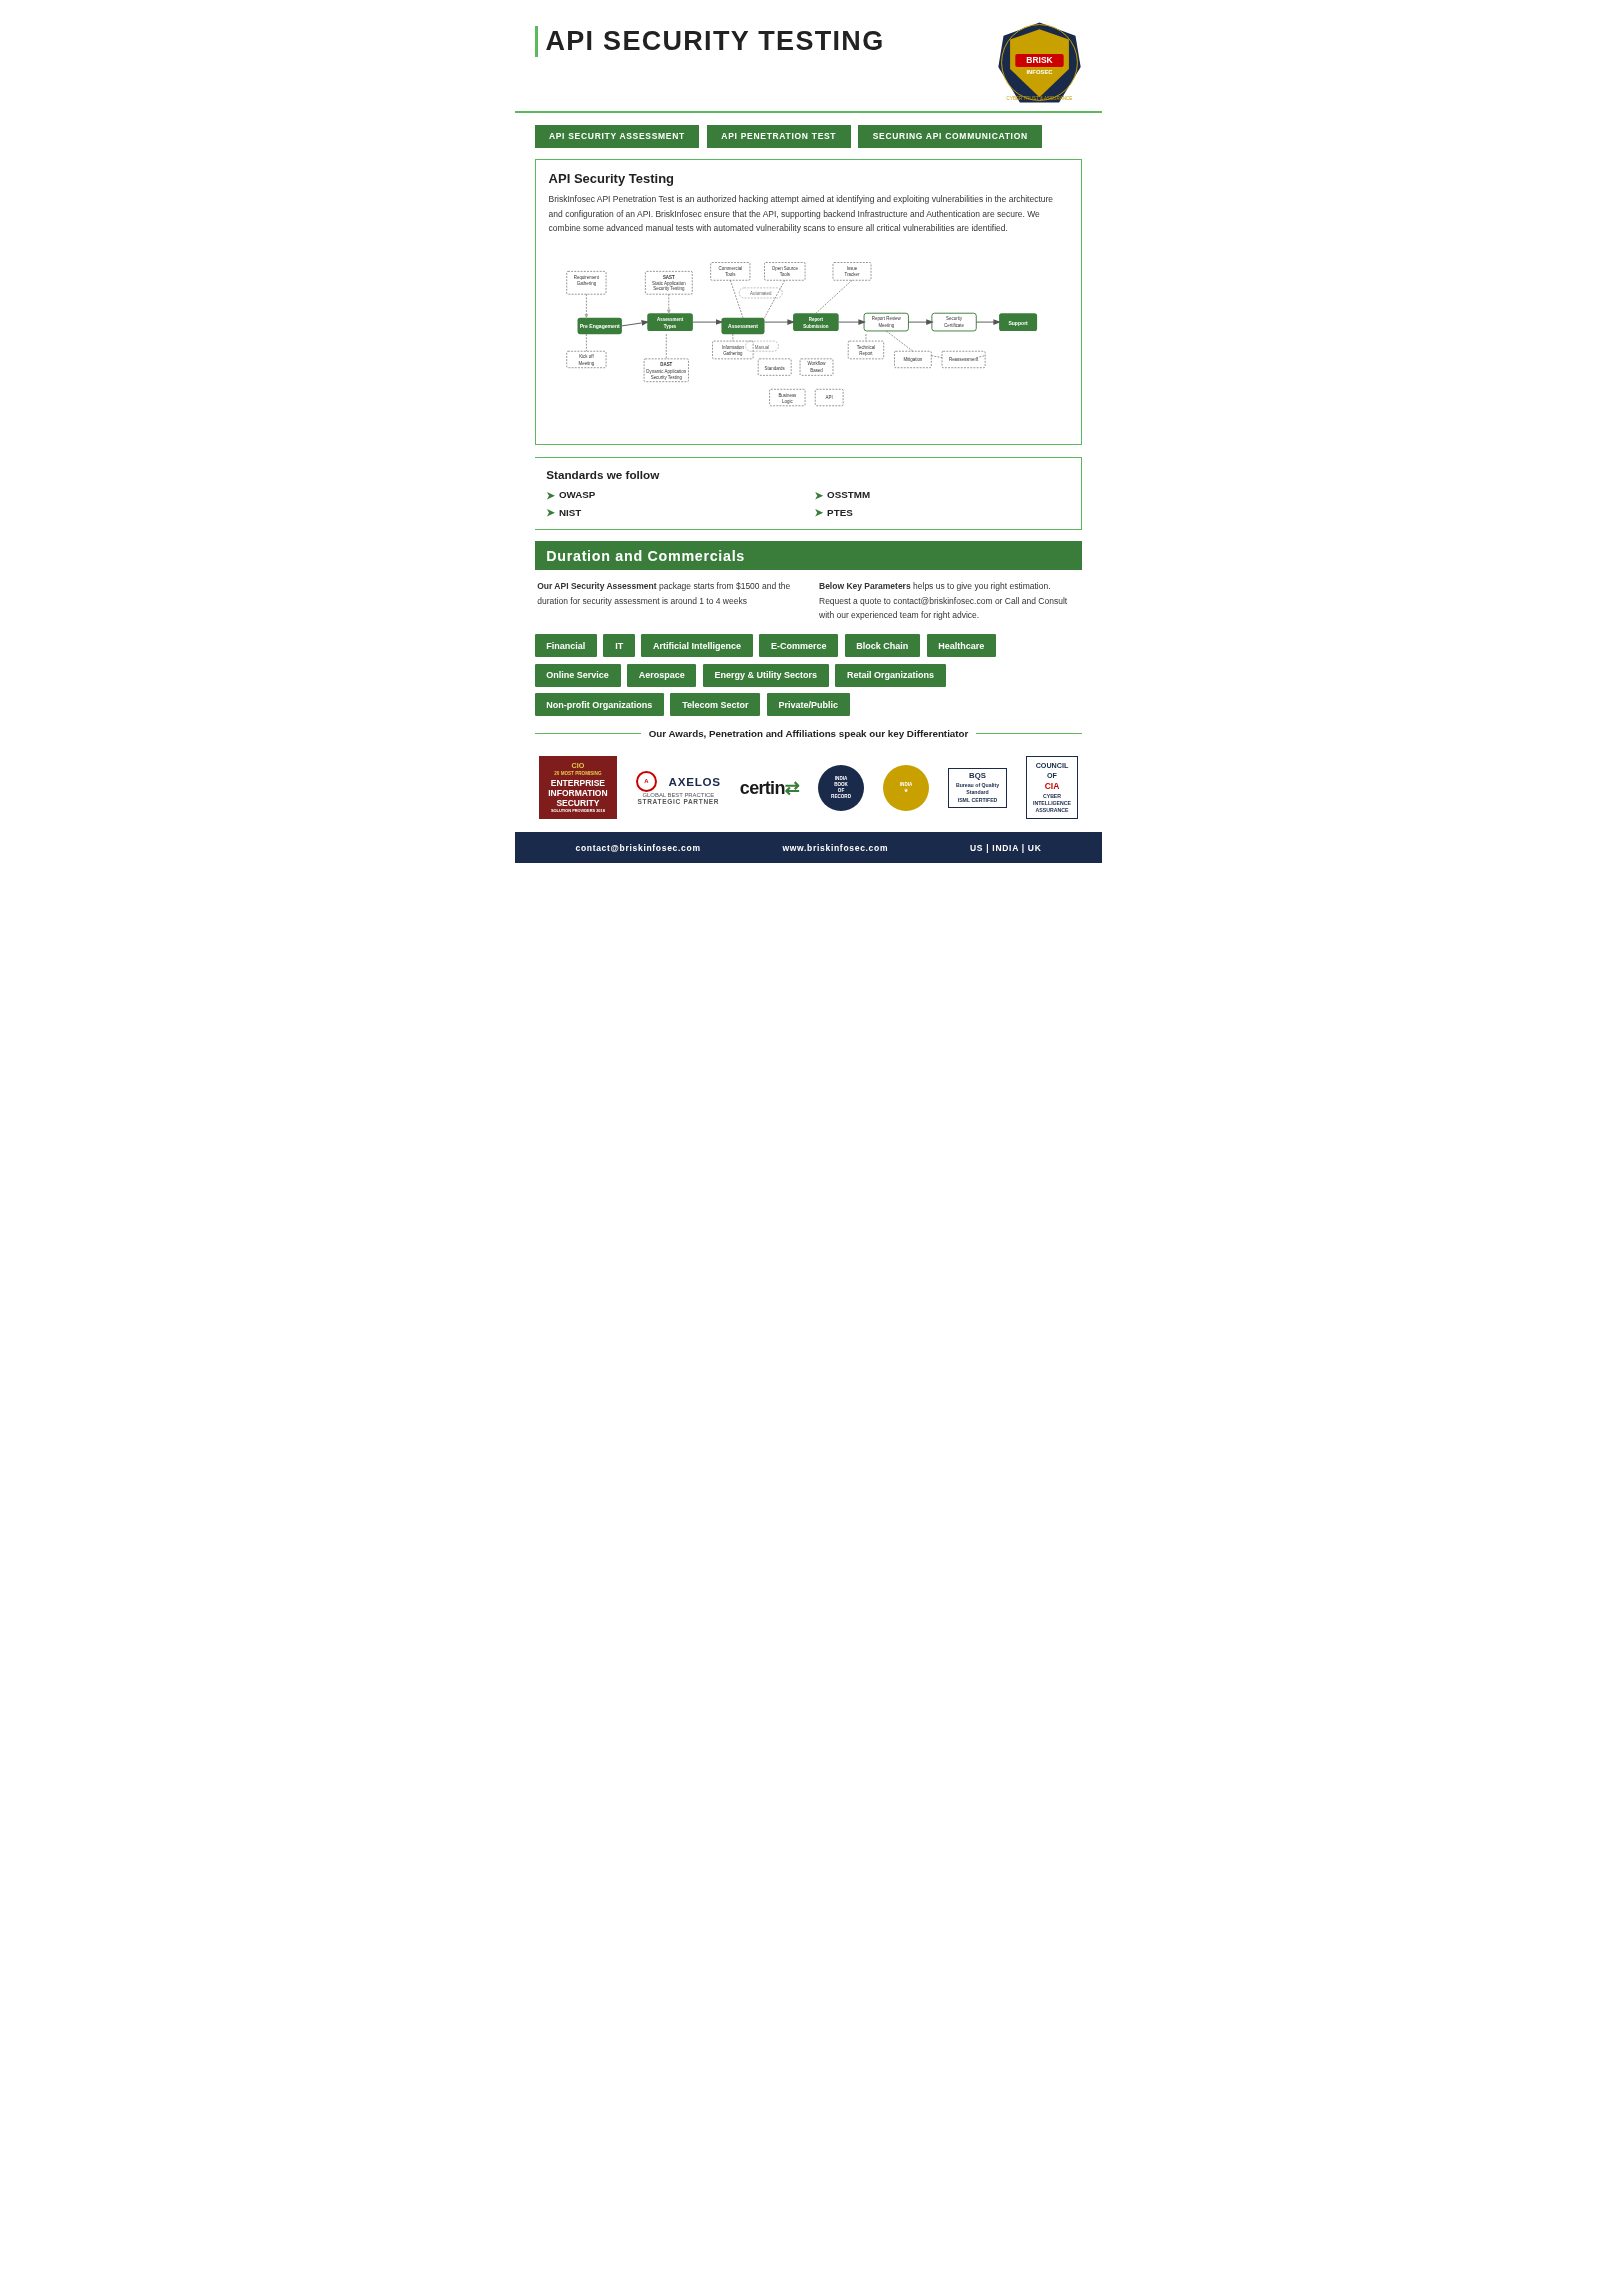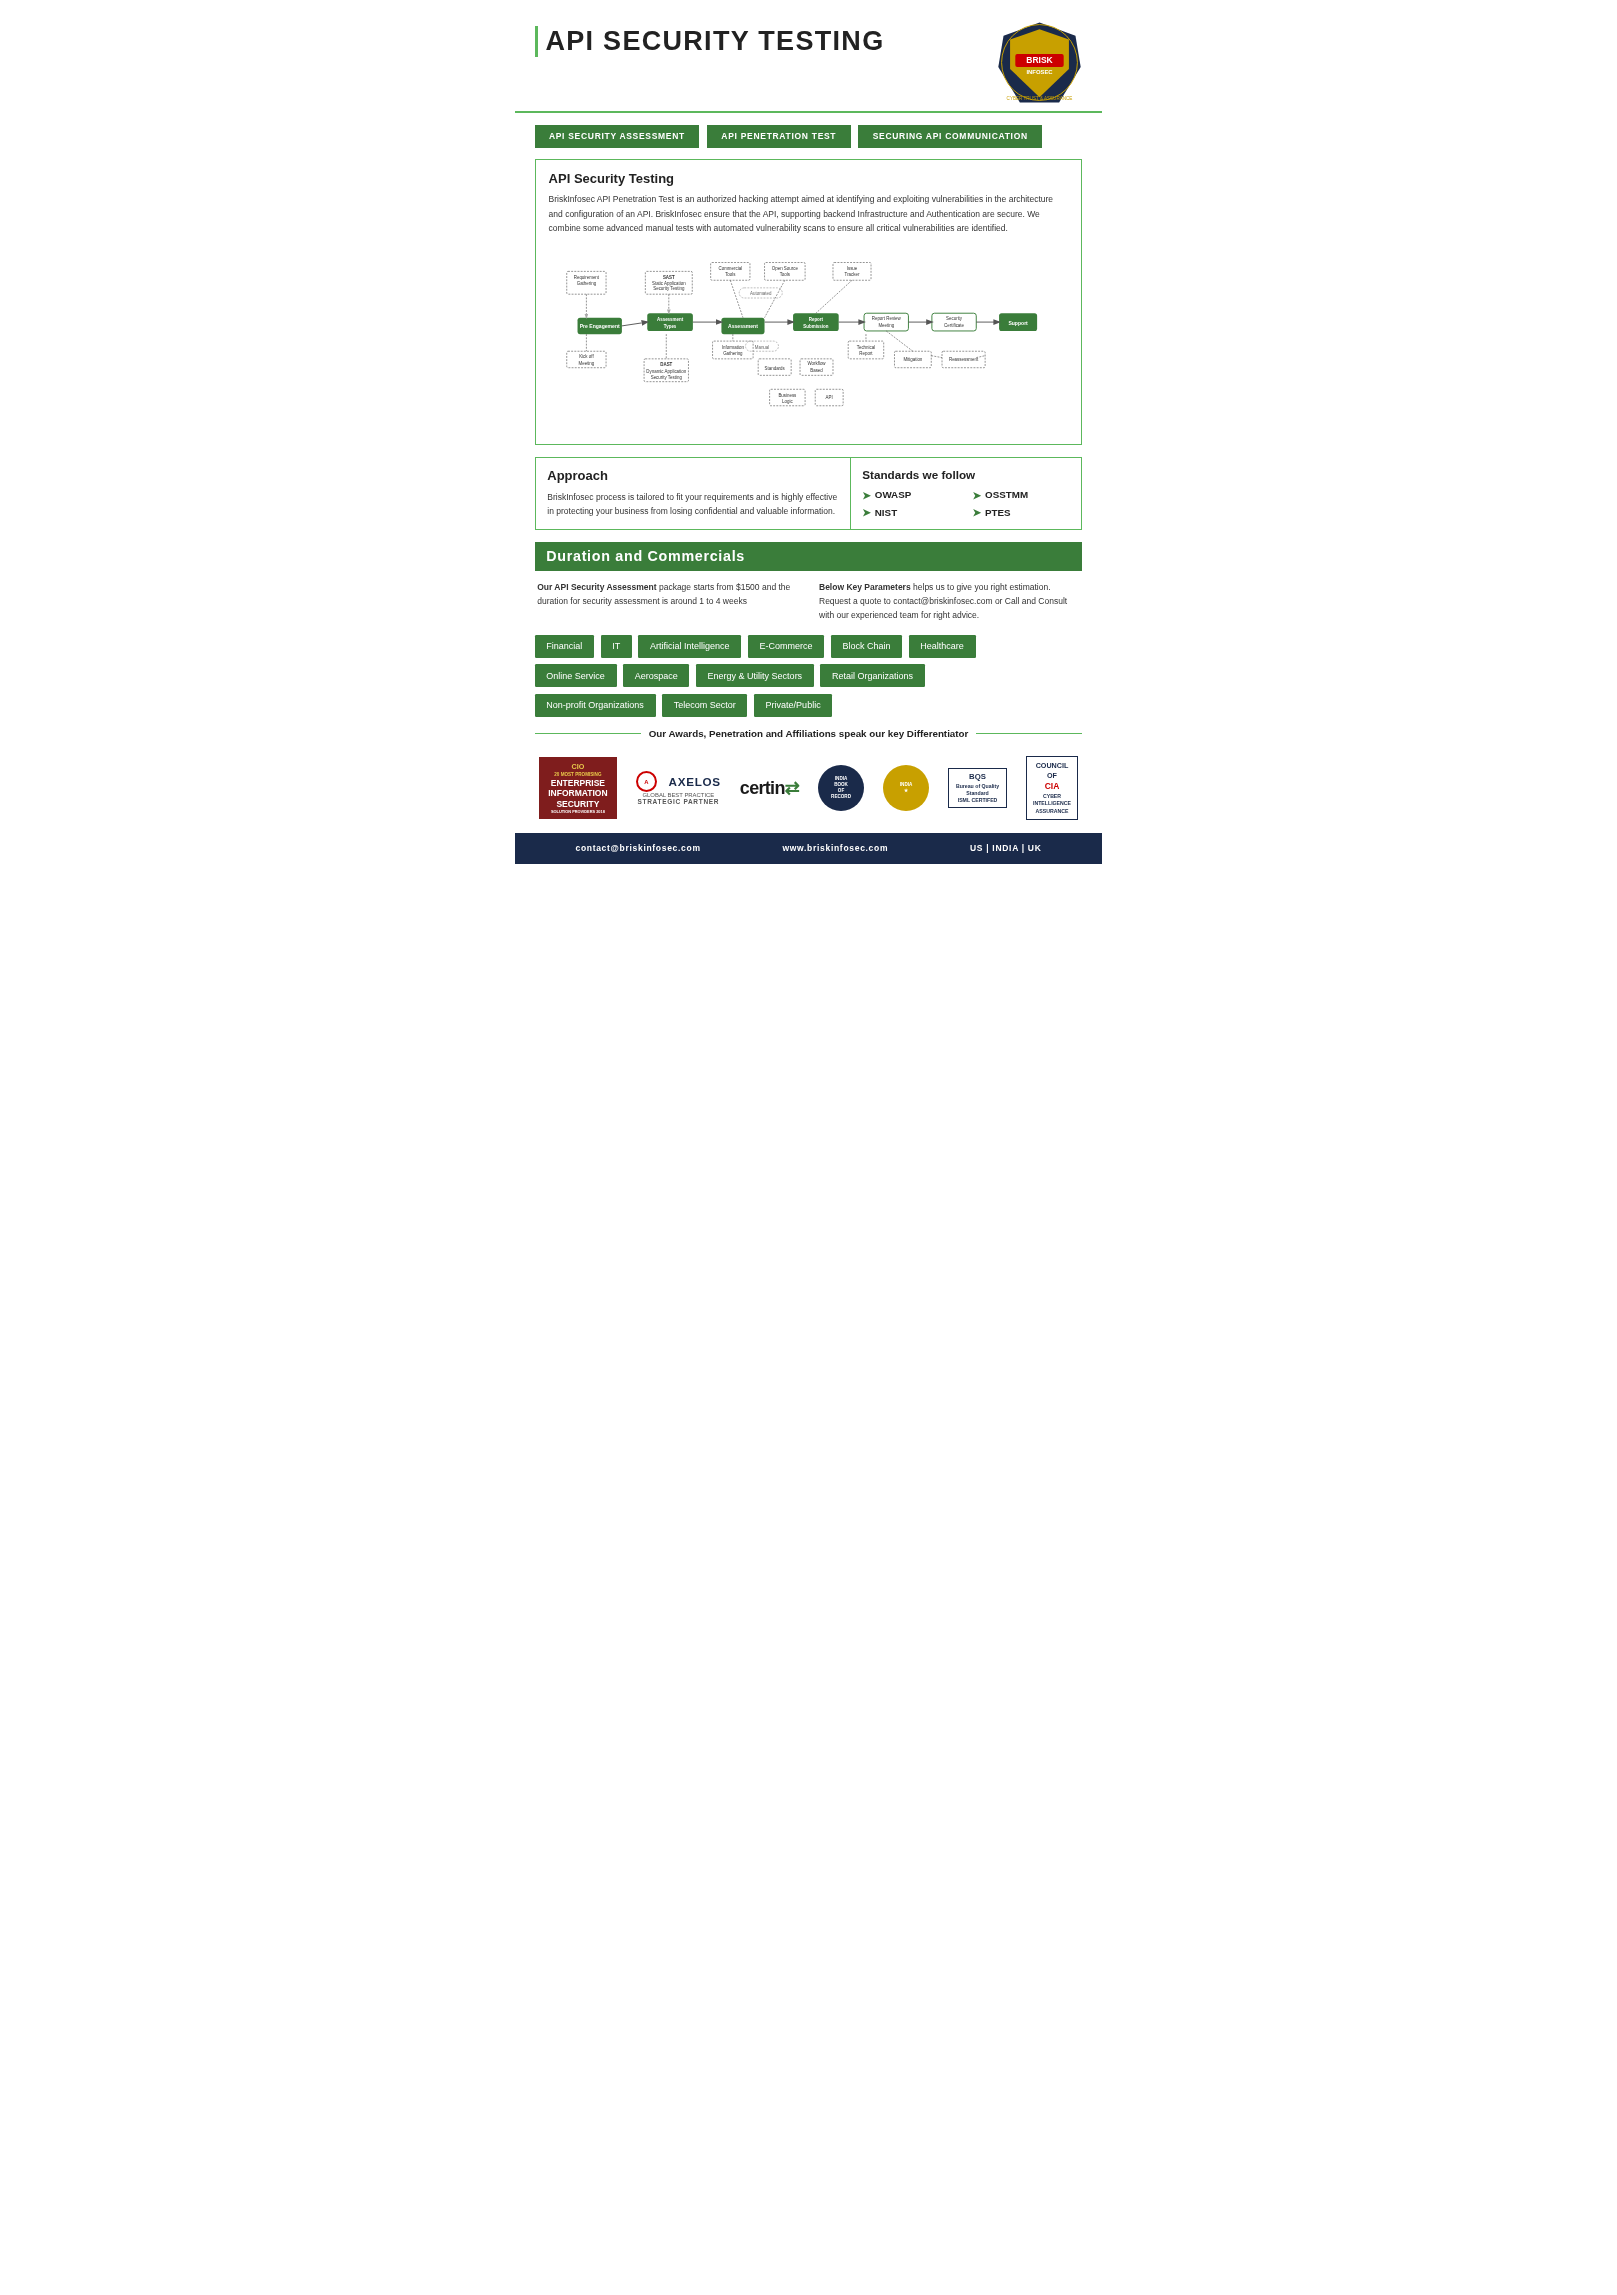--- a/index.html
+++ b/index.html
@@ -170,21 +170,21 @@
       display: flex;
       flex-wrap: wrap;
       gap: 6.5px;
       margin-bottom: 6.5px;
     }
     .tag {
       background: #3a7d3a;
       color: #fff;
       padding: 6.5px 11.7px;
       font-size: 9px;
-      font-weight: normal;
+      font-weight: bold;
       border-radius: 1.3px;
       cursor: default;
     }
 
     
     .awards-section {
       margin: 0 19.6px 0 19.6px;
       text-align: center;
     }
     .awards-divider-row {
@@ -507,24 +507,20 @@
 
       <rect x="620" y="168" width="68" height="26" rx="2" fill="none" stroke="#555" stroke-width="1" stroke-dasharray="3,2"></rect>
       <text x="654" y="183" text-anchor="middle" fill="#333" font-size="7">Reassessment</text>
       <line x1="603" y1="175" x2="620" y2="178" stroke="#555" stroke-width="1" stroke-dasharray="3,2"></line>
       <line x1="674" y1="178" x2="688" y2="175" stroke="#555" stroke-width="1" stroke-dasharray="3,2"></line>
     </svg>
   </div>
 </div>
 
 <div class="two-col">
-  <div class="approach-box">
-    <div class="section-title">Approach</div>
-    <div class="section-body">BriskInfosec process is tailored to fit your requirements and is highly effective in protecting your business from losing confidential and valuable information.</div>
-  </div>
   <div class="standards-box">
     <div class="standards-title">Standards we follow</div>
     <div class="standards-grid">
       <div class="standard-item">
         <span class="chevron-green">➤</span>
         <span>OWASP</span>
       </div>
       <div class="standard-item">
         <span class="chevron-green">➤</span>
         <span>OSSTMM</span>

